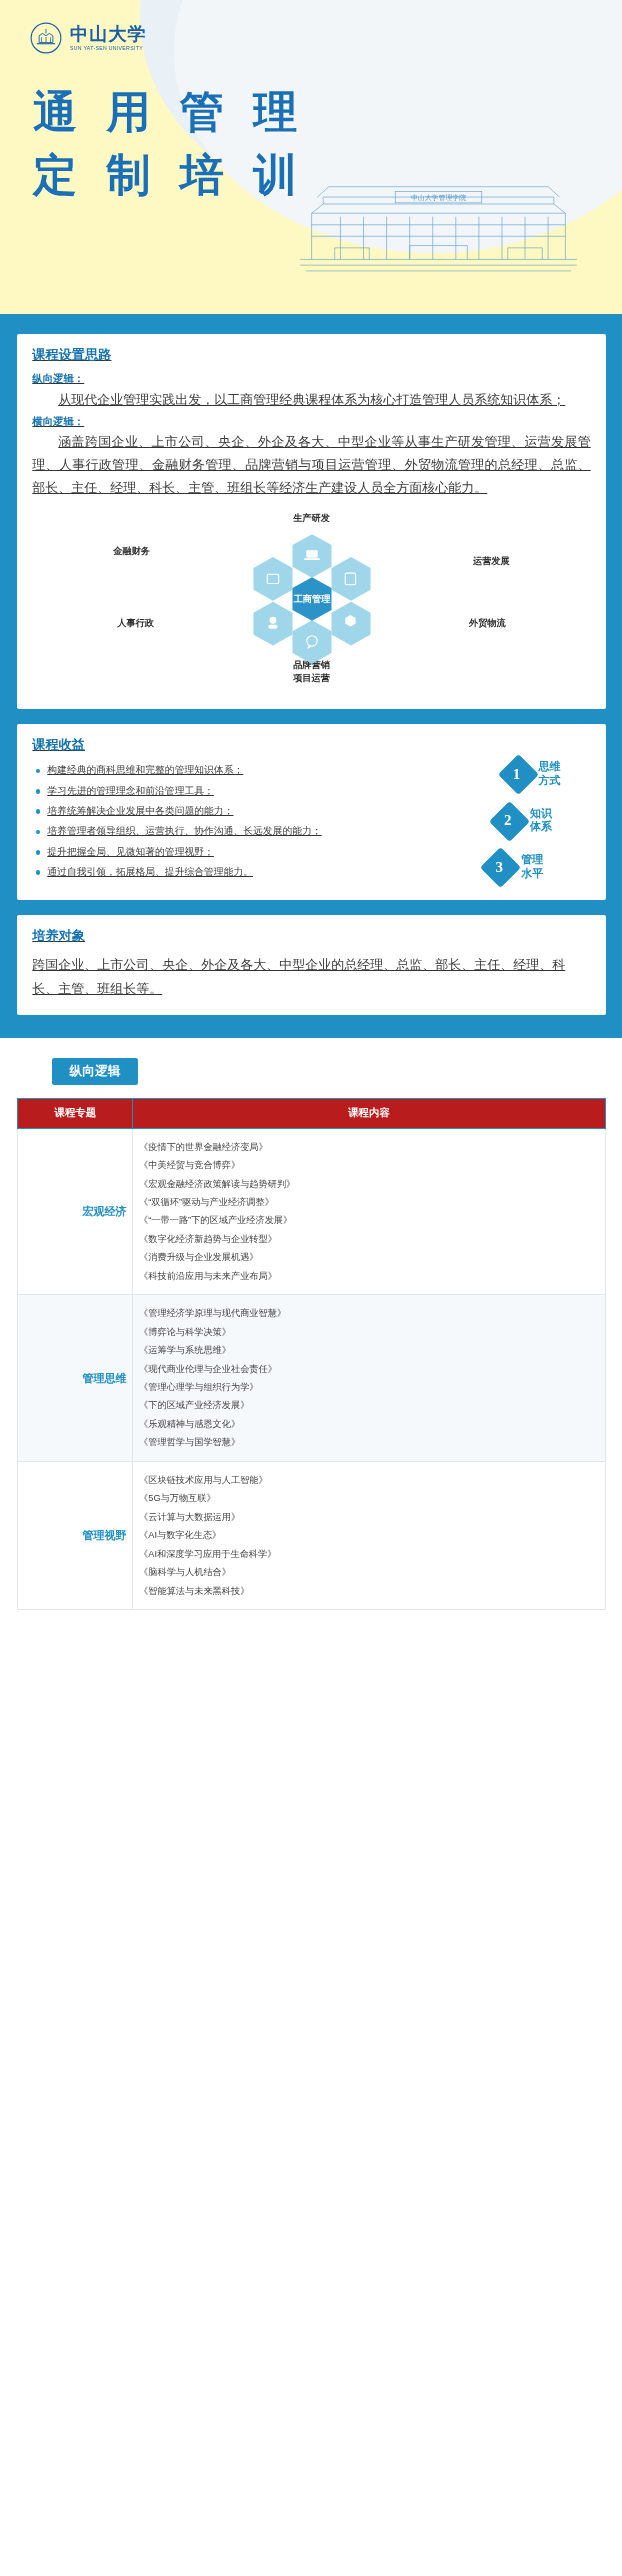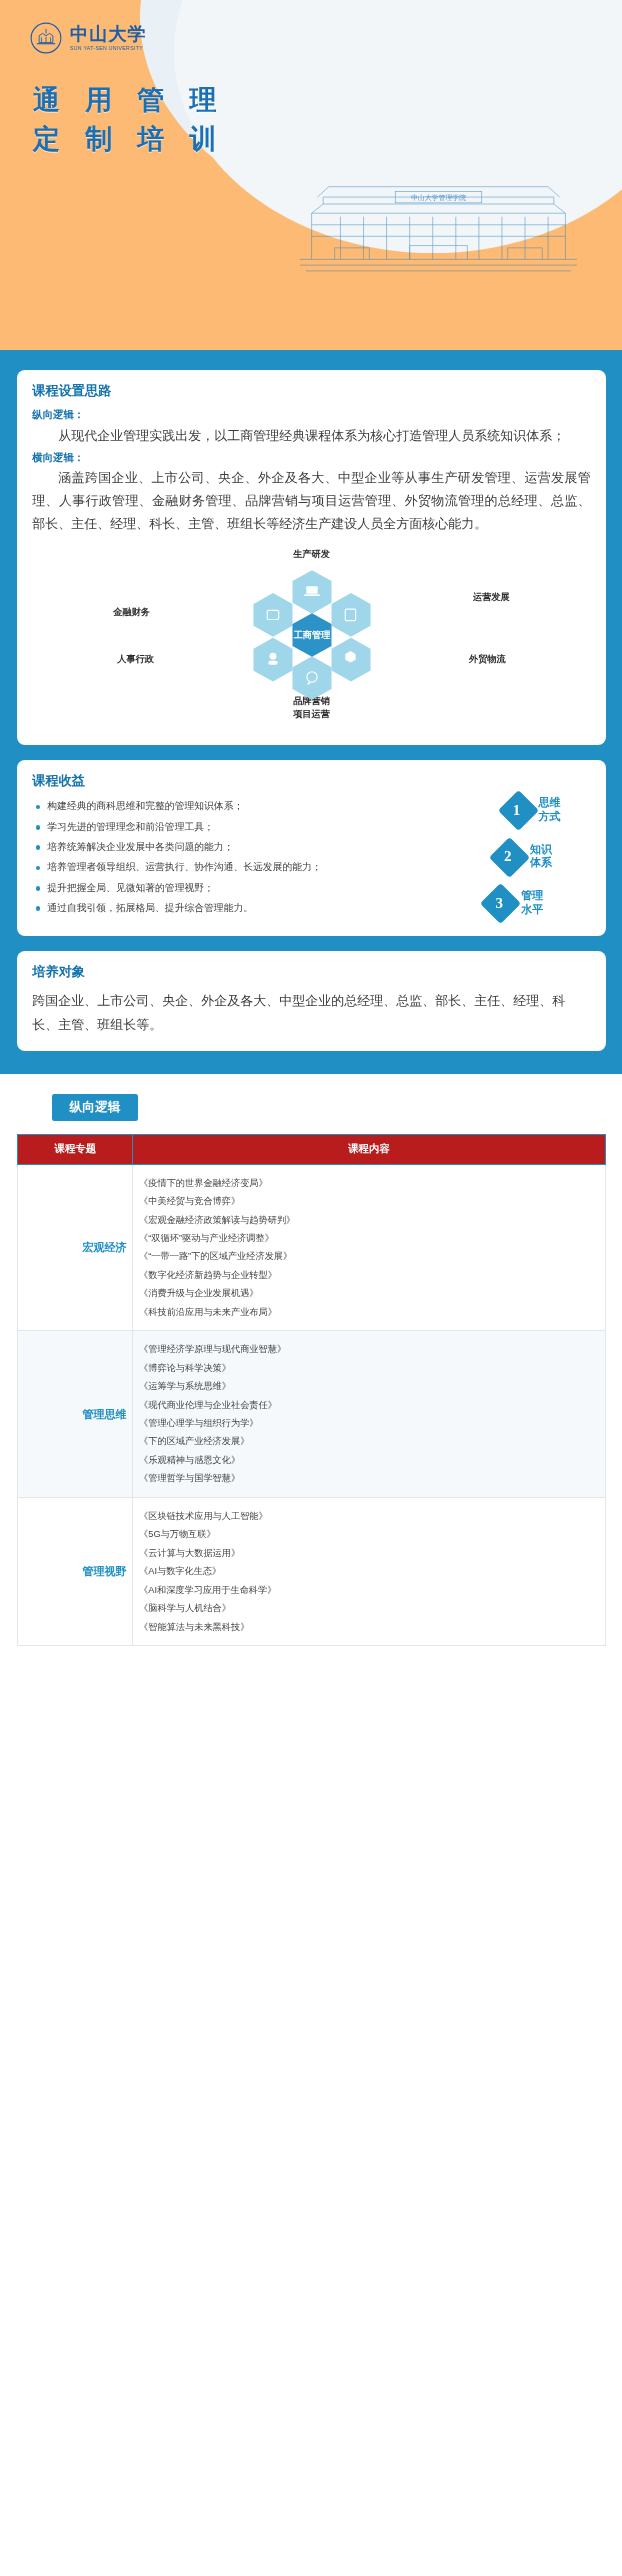--- a/index.html
+++ b/index.html
@@ -7,22 +7,22 @@
     width: 623px;
     font-family: "Liberation Sans", sans-serif;
     background: #ffffff;
     color: #333;
   }
   .page { width: 623px; position: relative; overflow: hidden; }
 
   
   .header {
     position: relative;
-    height: 350px;
-    background: #fdba74;
+    height: 314px;
+    background: #fef9c3;
     overflow: hidden;
   }
   .header-curve {
     position: absolute;
     right: -69px; top: -150px;
     width: 518px; height: 403px;
     border-radius: 50%;
     background: #f2f6f9;
   }
   .header-curve2 {
@@ -58,21 +58,21 @@
     letter-spacing: 0.3px;
     margin-top: 2.9px;
   }
   .title-block {
     position: relative;
     padding: 26.5px 0 0 33px;
   }
   .title-line {
     font-family: "Liberation Serif", serif;
     font-weight: bold;
-    font-size: 27px;
+    font-size: 44px;
     letter-spacing: 9.2px;
     color: #1a6fb5;
     line-height: 1.45;
     text-shadow: 0 1.2px 0 rgba(255,255,255,0.6);
   }
   .gate-art {
     position: absolute;
     right: 23px;
     top: 144px;
     width: 323px;
@@ -80,24 +80,25 @@
     opacity: 0.85;
   }
 
   
   .blue-panel {
     background: #1f8fc4;
     padding: 19.6px 17.3px 23px 17.3px;
   }
   .card {
     background: #ffffff;
-    border-radius: 8px;
+    border-radius: 2px;
     padding: 12.7px 15px 15px 15px;
     margin-bottom: 15px;
     position: relative;
+    text-decoration: underline;
   }
   .card-title {
     font-size: 13.2px;
     font-weight: bold;
     color: #1573ad;
     margin-bottom: 8px;
     font-family: "Liberation Serif", serif;
   }
   .sub-label {
     font-size: 10.4px;
@@ -301,21 +302,21 @@
 
     <div class="card">
       <div class="card-title">课程设置思路</div>
       <div class="sub-label">纵向逻辑：</div>
       <div class="para">从现代企业管理实践出发，以工商管理经典课程体系为核心打造管理人员系统知识体系；</div>
       <div class="sub-label">横向逻辑：</div>
       <div class="para">涵盖跨国企业、上市公司、央企、外企及各大、中型企业等从事生产研发管理、运营发展管理、人事行政管理、金融财务管理、品牌营销与项目运营管理、外贸物流管理的总经理、总监、部长、主任、经理、科长、主管、班组长等经济生产建设人员全方面核心能力。</div>
 
       <div class="diagram">
         <div class="diagram-label" style="left:50%; top:2.3px; transform:translateX(-50%);">生产研发</div>
-        <div class="diagram-label" style="left:81px; top:60px;">金融财务</div>
+        <div class="diagram-label" style="left:81px; top:35px;">金融财务</div>
         <div class="diagram-label" style="right:81px; top:45px;">运营发展</div>
         <div class="diagram-label" style="left:85px; top:107px;">人事行政</div>
         <div class="diagram-label" style="right:85px; top:107px;">外贸物流</div>
         <div class="diagram-label" style="left:50%; top:149px; transform:translateX(-50%);">品牌营销</div>
         <div class="diagram-label" style="left:50%; top:162px; transform:translateX(-50%);">项目运营</div>
 
         <div class="hexwrap">
           <svg width="196" height="132" viewBox="0 0 340 230">
             <defs>
               <g id="hex">

